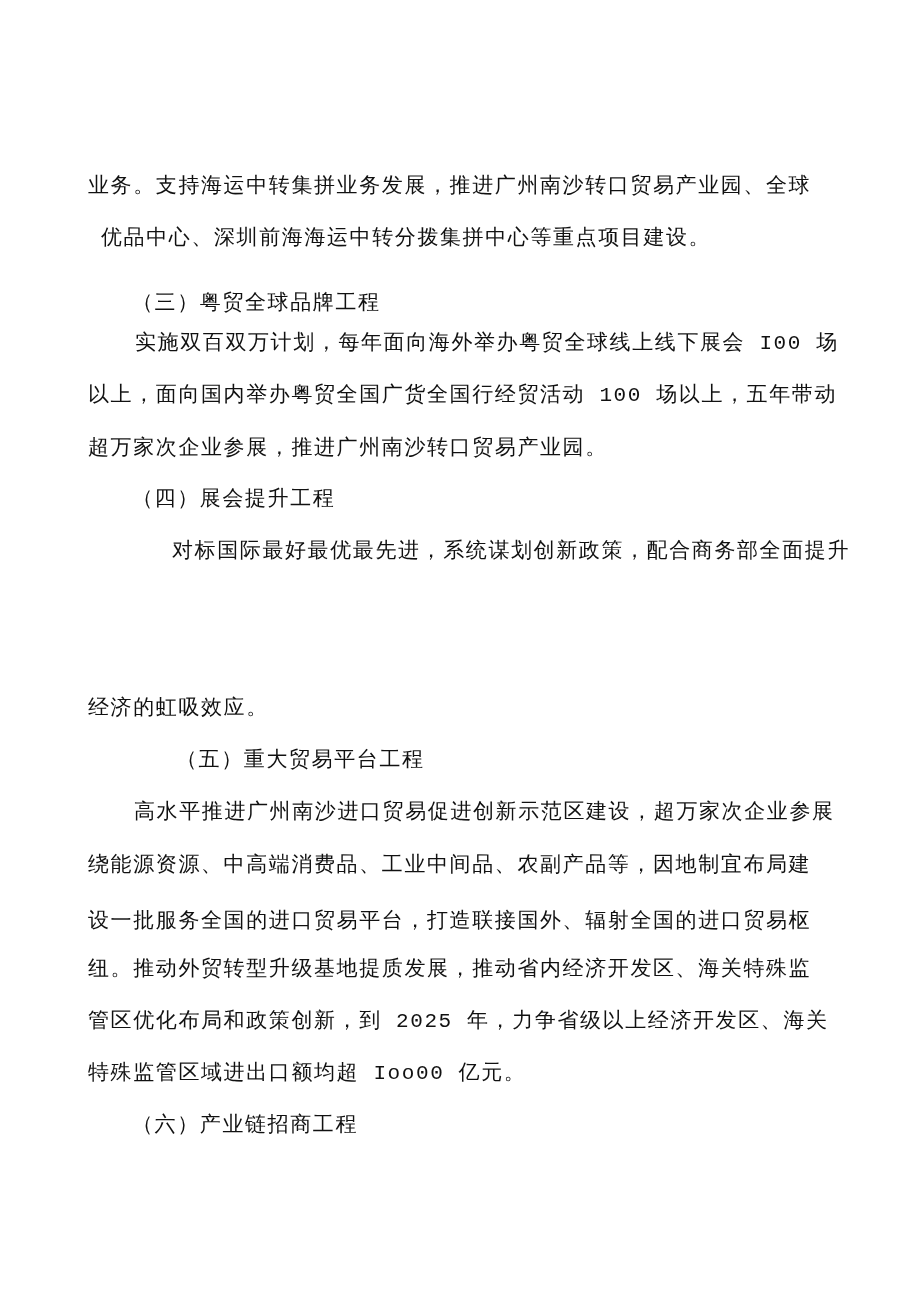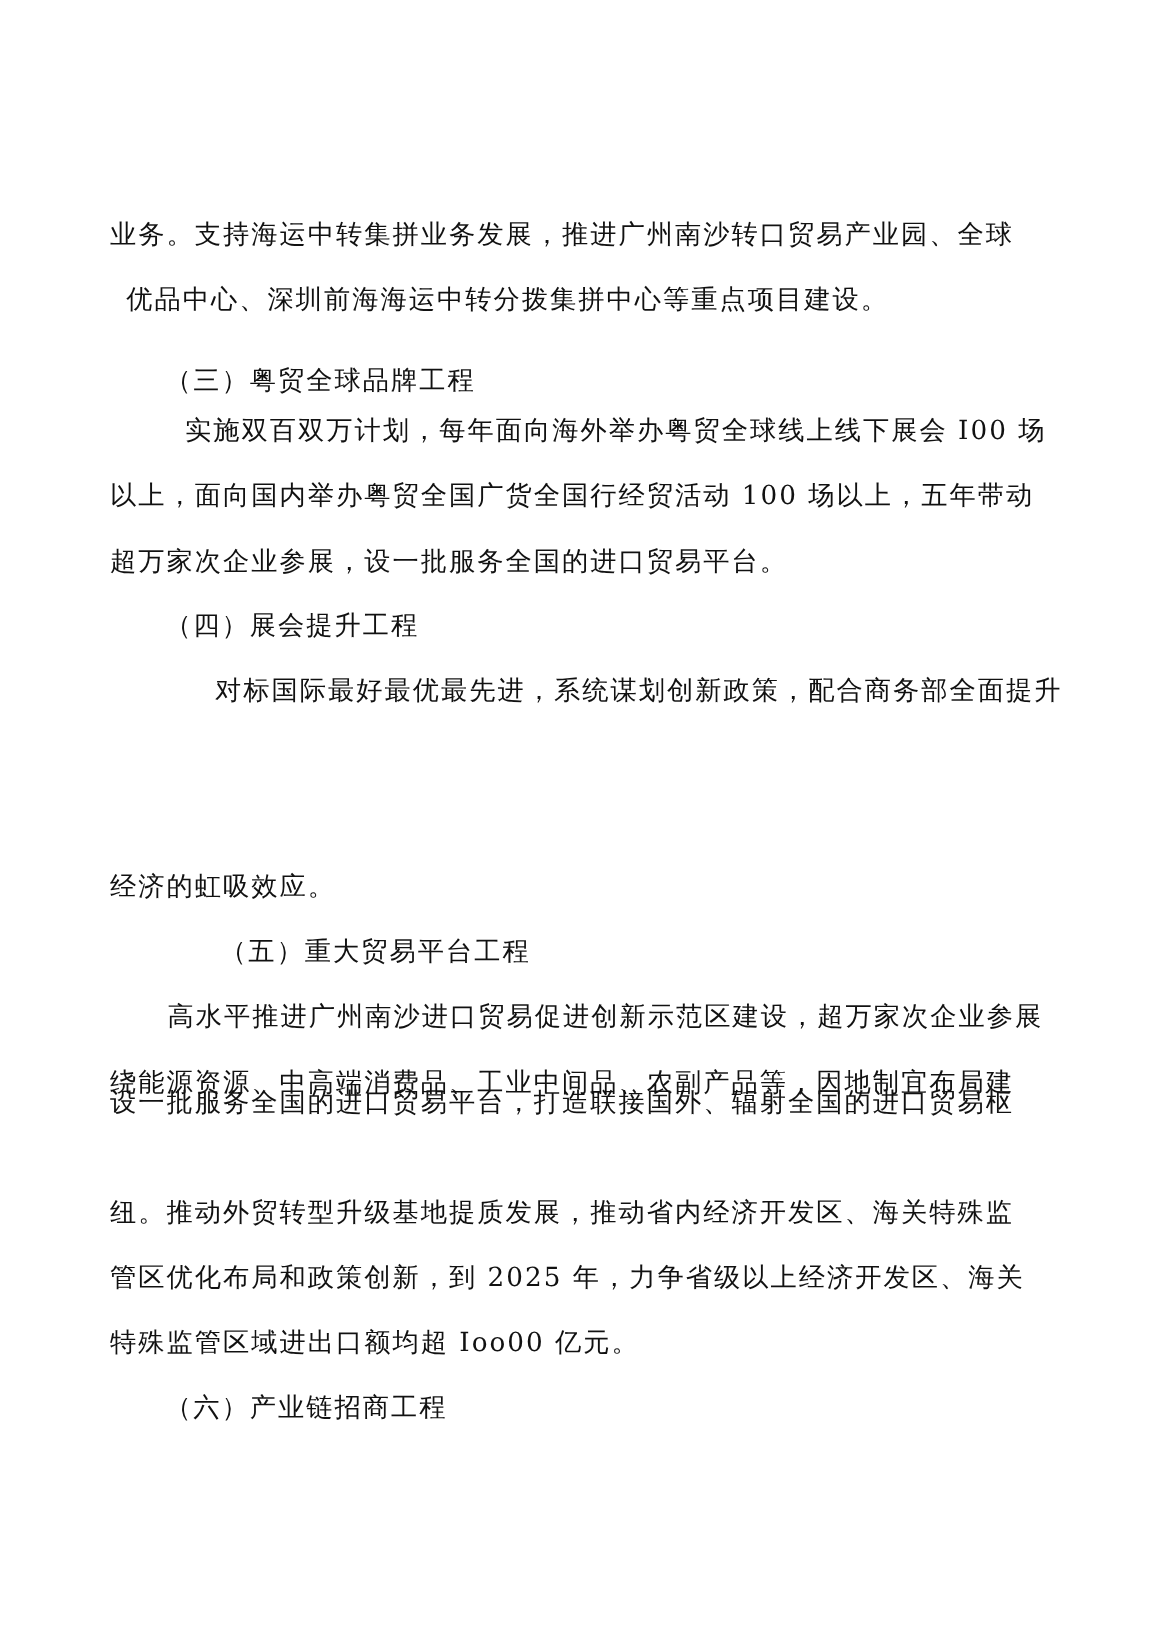--- a/index.html
+++ b/index.html
@@ -1,34 +1,34 @@
 <!DOCTYPE html>
 <html><head>
 <meta charset="utf-8">
 <style>
   html, body { margin: 0; padding: 0; background: #ffffff; }
   body { width: 920px; height: 1301px; position: relative; overflow: hidden;
          font-family: "DejaVu Serif", "Liberation Serif", serif; color: #111; }
-  .page { position: absolute; left: 0; top: 0; width: 920px; height: 1157px; }
+  .page { position: absolute; left: 0; top: 0; width: 920px; height: 1157px; font-family: Liberation Mono, monospace; }
   .line { position: absolute; white-space: nowrap; font-size: 21px; line-height: 24px; letter-spacing: 1.6px; }
 </style>
 </head>
 <body>
 
 <div class="page">
   <div class="line" style="left: 88px; top: 175px;">业务。支持海运中转集拼业务发展，推进广州南沙转口贸易产业园、全球</div>
   <div class="line" style="left: 88px; top: 227px; margin-left: 13px;">优品中心、深圳前海海运中转分拨集拼中心等重点项目建设。</div>
   <div class="line" style="left: 132px; top: 292px; text-align: right;">（三）粤贸全球品牌工程</div>
-  <div class="line" style="left: 148px; top: 332px; text-align: center;">实施双百双万计划，每年面向海外举办粤贸全球线上线下展会 I00 场</div>
+  <div class="line" style="left: 135px; top: 332px; text-align: center;">实施双百双万计划，每年面向海外举办粤贸全球线上线下展会 I00 场</div>
   <div class="line" style="left: 88px; top: 384px;">以上，面向国内举办粤贸全国广货全国行经贸活动 100 场以上，五年带动</div>
-  <div class="line" style="left: 88px; top: 437px;">超万家次企业参展，设一批服务全国的进口贸易平台。</div>
+  <div class="line" style="left: 88px; top: 437px;">超万家次企业参展，推进广州南沙转口贸易产业园。</div>
   <div class="line" style="left: 132px; top: 488px;">（四）展会提升工程</div>
   <div class="line" style="left: 134px; top: 540px; margin-left: 38px;">对标国际最好最优最先进，系统谋划创新政策，配合商务部全面提升</div>
   <div class="line" style="left: 88px; top: 697px;">经济的虹吸效应。</div>
   <div class="line" style="left: 132px; top: 749px; margin-left: 44px;">（五）重大贸易平台工程</div>
   <div class="line" style="left: 134px; top: 801px;">高水平推进广州南沙进口贸易促进创新示范区建设，超万家次企业参展</div>
   <div class="line" style="left: 88px; top: 854px;">绕能源资源、中高端消费品、工业中间品、农副产品等，因地制宜布局建</div>
-  <div class="line" style="left: 88px; top: 870px;">设一批服务全国的进口贸易平台，打造联接国外、辐射全国的进口贸易枢</div>
+  <div class="line" style="left: 88px; top: 910px;">设一批服务全国的进口贸易平台，打造联接国外、辐射全国的进口贸易枢</div>
   <div class="line" style="left: 88px; top: 958px;">纽。推动外贸转型升级基地提质发展，推动省内经济开发区、海关特殊监</div>
   <div class="line" style="left: 88px; top: 1010px; text-align: center;">管区优化布局和政策创新，到 2025 年，力争省级以上经济开发区、海关</div>
   <div class="line" style="left: 88px; top: 1062px;">特殊监管区域进出口额均超 Ioo00 亿元。</div>
   <div class="line" style="left: 132px; top: 1114px;">（六）产业链招商工程</div>
 </div>
 
 </body></html>

